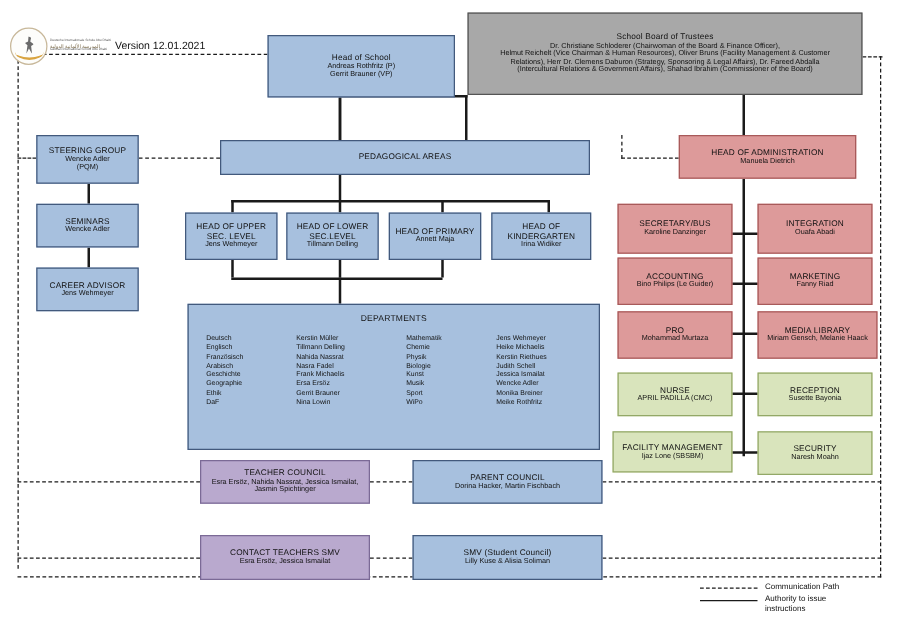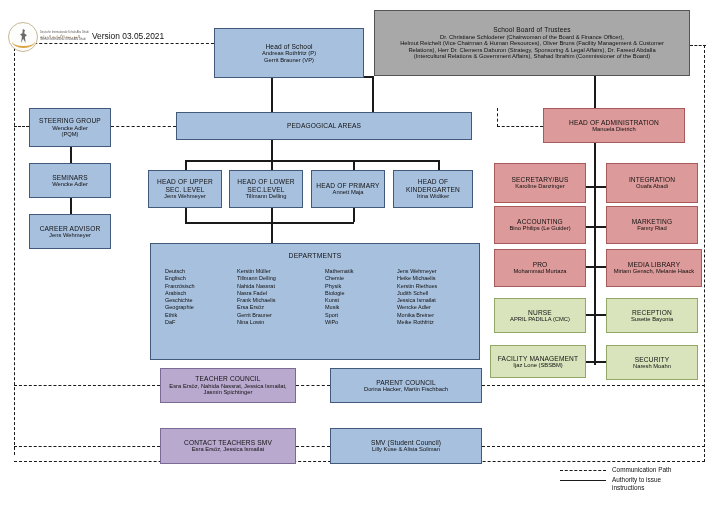--- a/index.html
+++ b/index.html
@@ -168,21 +168,21 @@
     <div id="logo-mark">
       <div class="swoosh"></div>
       <div class="fig"></div>
     </div>
     <div id="logo-text">
       <span>Deutsche Internationale Schule  Abu Dhabi</span>
       <span class="ar">المدرسة الألمانية الدولية</span>
       <span>German International School Abu Dhabi</span>
     </div>
   </div>
-  <div id="version">Version 03.05.2021</div>
+  <div id="version">Version 12.01.2021</div>
 
   <div class="ln lnv" style="left:372px; top:76px; height:36px;"></div>
   <div class="ln lnh" style="left:271px; top:76px; width:103px;"></div>
   <div class="ln lnv" style="left:271px; top:76px; height:36px;"></div>
 
   <div class="ln lnv" style="left:271px; top:78px; height:34px;"></div>
 
   <div class="ln lnv-thick" style="left:594px; top:143px; height:222px;"></div>
   <div class="ln lnv-thick" style="left:594px; top:76px; height:36px;"></div>
 

